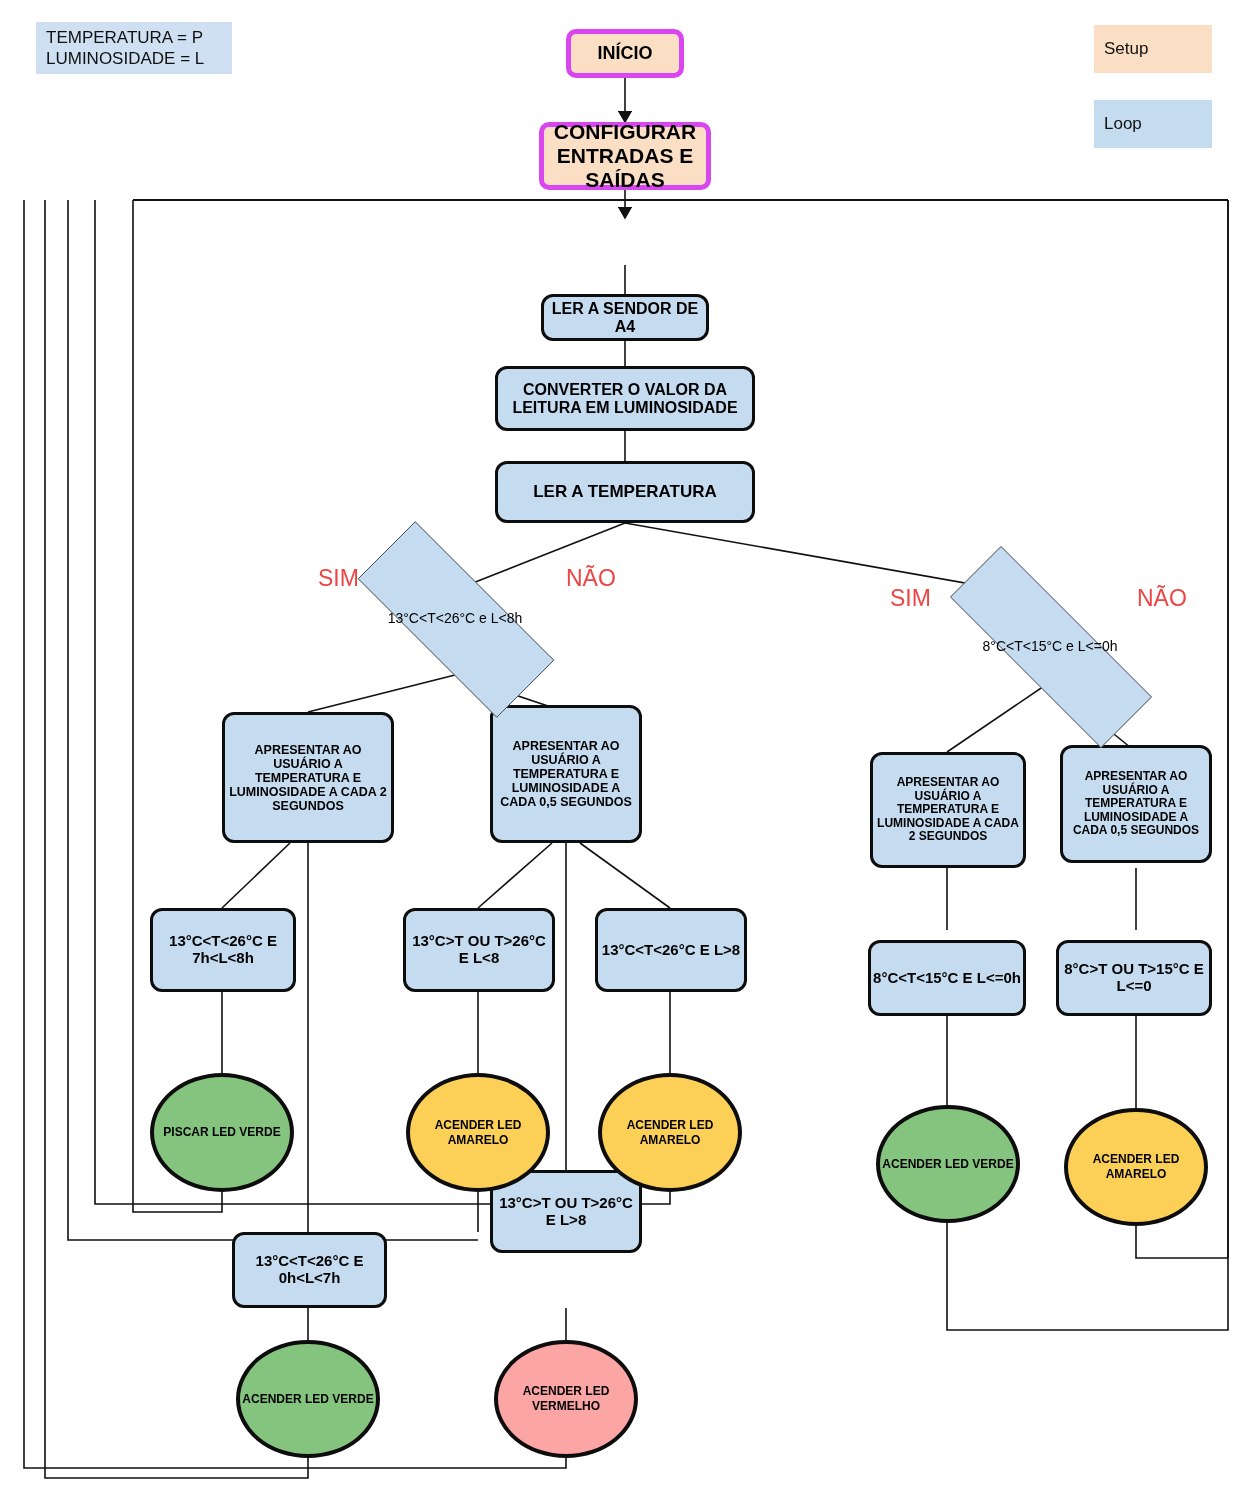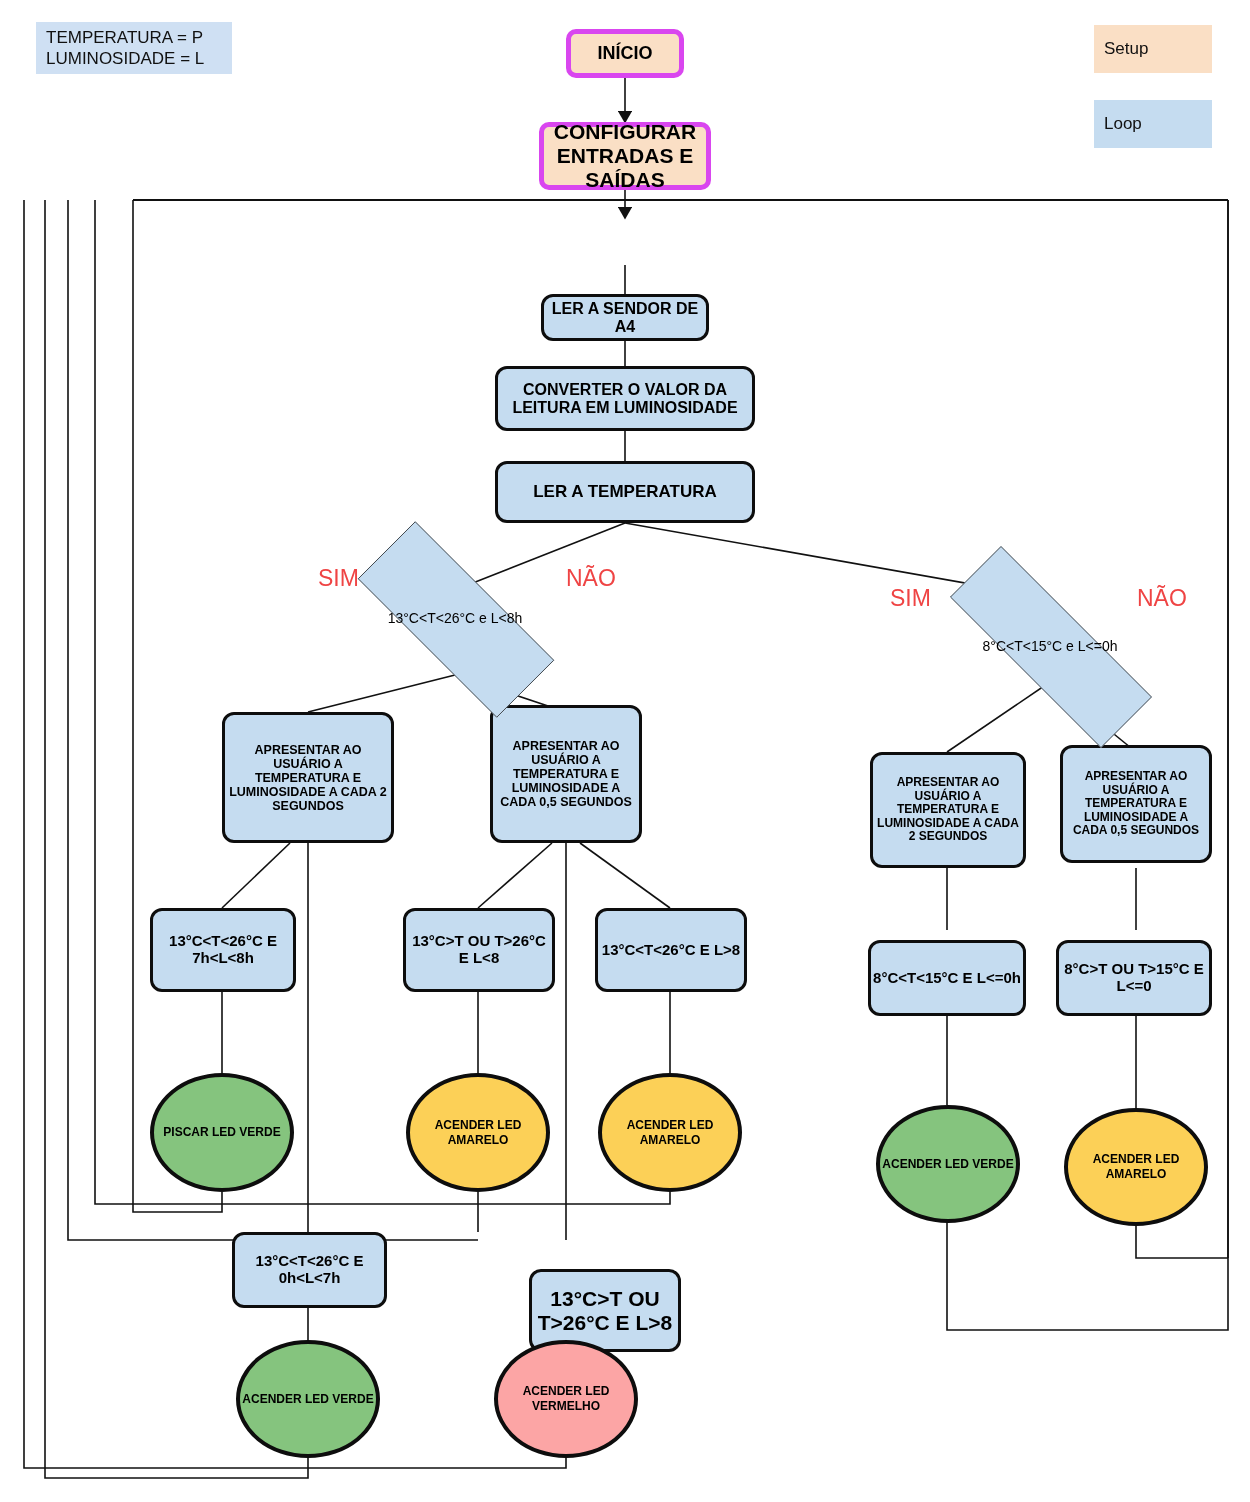--- a/index.html
+++ b/index.html
@@ -154,21 +154,21 @@
   </div>
   <div class="node proc" style="left:403px;top:908px;width:152px;height:84px;font-size:15px;">
     <span>13°C&gt;T OU T&gt;26°C E L&lt;8</span>
   </div>
   <div class="node proc" style="left:595px;top:908px;width:152px;height:84px;font-size:15px;">
     <span>13°C&lt;T&lt;26°C E L&gt;8</span>
   </div>
   <div class="node proc" style="left:232px;top:1232px;width:155px;height:76px;font-size:15px;">
     <span>13°C&lt;T&lt;26°C E 0h&lt;L&lt;7h</span>
   </div>
-  <div class="node proc" style="left:490px;top:1269px;width:152px;height:83px;font-size:21px;margin-left:39px;">
+  <div class="node proc" style="left:490px;top:1170px;width:152px;height:83px;font-size:15px;">
     <span>13°C&gt;T OU T&gt;26°C E L&gt;8</span>
   </div>
 
   <div class="node proc" style="left:868px;top:940px;width:158px;height:76px;font-size:15px;">
     <span>8°C&lt;T&lt;15°C E L&lt;=0h</span>
   </div>
   <div class="node proc" style="left:1056px;top:940px;width:156px;height:76px;font-size:15px;">
     <span>8°C&gt;T OU T&gt;15°C E L&lt;=0</span>
   </div>
 

